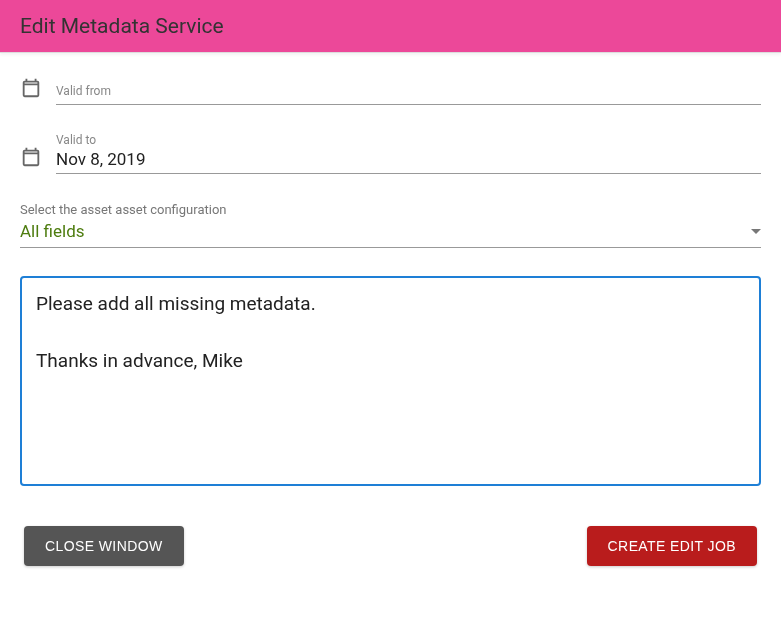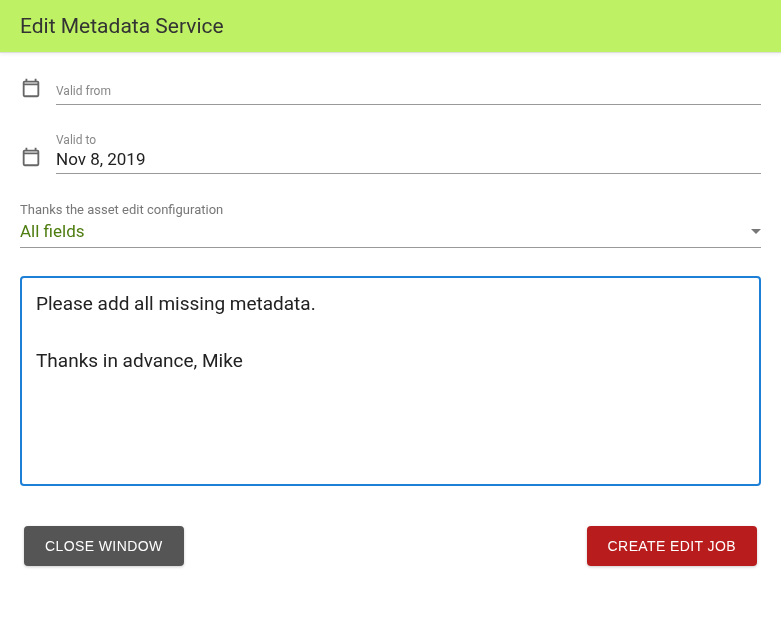--- a/index.html
+++ b/index.html
@@ -4,21 +4,21 @@
   <style>
     * { box-sizing: border-box; margin: 0; padding: 0; }
     body {
       font-family: -apple-system, BlinkMacSystemFont, "Segoe UI", Roboto, Helvetica, Arial, sans-serif;
       background: #fff;
       width: 781px;
       height: 638px;
       overflow: hidden;
     }
     .header {
-      background: #bef264;
+      background: #ec4899;
       border-bottom: 1px solid #ddd;
       padding: 14px 20px;
       box-shadow: 0 2px 3px rgba(0,0,0,0.05);
     }
     .header-title {
       font-size: 21px;
       font-weight: 400;
       color: #333;
     }
     .content {
@@ -155,21 +155,21 @@
           <path d="M19 4h-1V2h-2v2H8V2H6v2H5a2 2 0 0 0-2 2v14a2 2 0 0 0 2 2h14a2 2 0 0 0 2-2V6a2 2 0 0 0-2-2zm0 16H5V9h14v11zM5 7V6h14v1H5z"></path>
         </svg>
     </span>
     <div class="date-input-wrap">
       <div class="field-label">Valid to</div>
       <div class="field-value">Nov 8, 2019</div>
     </div>
   </div>
 
   <div class="select-field">
-    <div class="select-label">Thanks the asset edit configuration</div>
+    <div class="select-label">Select the asset asset configuration</div>
     <div class="select-control">
       <span class="select-value">All fields</span>
       <span class="dropdown-caret"></span>
     </div>
   </div>
 
   <div class="message-box">
     <div class="message-text">Please add all missing metadata.
 
 Thanks in advance, Mike</div>

